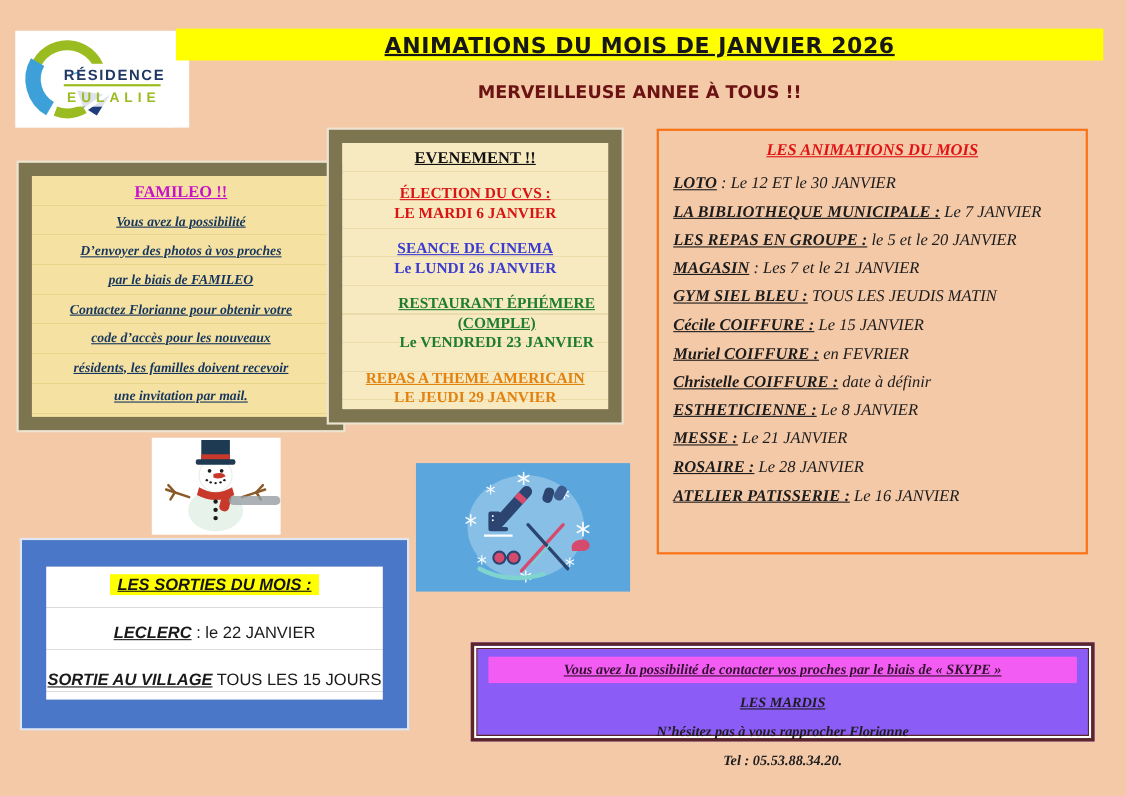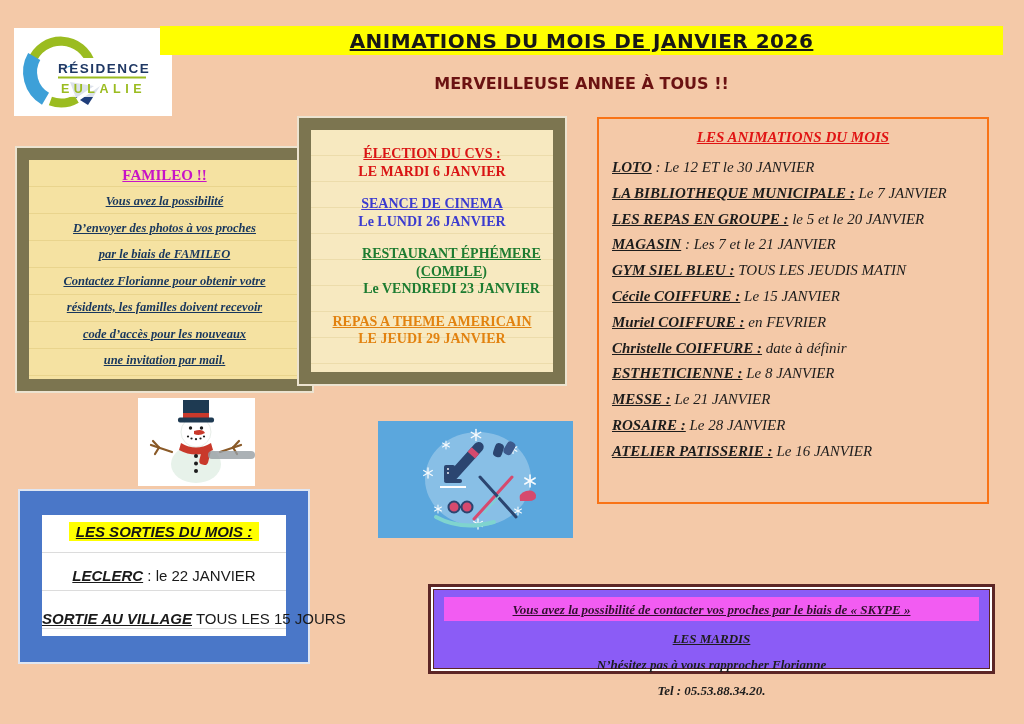--- a/index.html
+++ b/index.html
@@ -46,21 +46,21 @@
   .anim-row{font-family:"Liberation Serif",serif;font-style:italic;font-size:15px;
             color:#1c1c1c;line-height:25.8px;white-space:nowrap;}
   .anim-label{font-weight:bold;text-decoration:underline;}
 
   
   .snow-fig{left:138px;top:398px;width:117px;height:88px;background:#fff;}
   .winter-fig{left:378px;top:421px;width:195px;height:117px;}
   .snow-fig svg,.winter-fig svg,.logo-card svg{display:block;}
 
   
-  .sorties{left:20px;top:491px;width:288px;height:171px;background:#4a77c8;
+  .sorties{left:20px;top:491px;width:350px;height:171px;background:#4a77c8;
            box-shadow:0 0 0 2px #dfe6f2;}
   .sorties-inner{position:absolute;left:22px;right:22px;top:24px;bottom:26px;
                  background:repeating-linear-gradient(to bottom,#ffffff 0 37px,#dcdcdc 37px 38px);}
   .sorties-title-row{margin-top:7px;text-align:center;}
   .sorties-title{display:inline-block;background:#ffff00;padding:1px 7px;
                  font-family:"Liberation Sans",sans-serif;font-weight:bold;font-style:italic;
                  font-size:15px;color:#131313;text-decoration:underline;}
   .sortie-row{margin-top:26px;text-align:center;font-size:15px;color:#1a1a1a;white-space:nowrap;}
   .sortie-label{font-weight:bold;font-style:italic;text-decoration:underline;}
 
@@ -105,29 +105,30 @@
     <div class="fam-list">
 
         <div class="fam-line">Vous avez la possibilité</div>
 
         <div class="fam-line">D’envoyer des photos à vos proches</div>
 
         <div class="fam-line">par le biais de FAMILEO</div>
 
         <div class="fam-line">Contactez Florianne pour obtenir votre</div>
 
+        <div class="fam-line">code d’accès pour les nouveaux</div>
+
         <div class="fam-line">résidents, les familles doivent recevoir</div>
 
-        <div class="fam-line">code d’accès pour les nouveaux</div>
-
         <div class="fam-line">une invitation par mail.</div>
       </div>
   </div>
 
   <div class="abs panel evenement">
+    <div class="ev-title">EVENEMENT !!</div>
     <div>
 
         <div class="event" style="color: rgb(217, 20, 20);">
           <div class="ev-line">ÉLECTION DU CVS :</div>
           <div class="ev-line"></div>
           <div class="ev-date">LE MARDI 6 JANVIER</div>
         </div>
 
         <div class="event" style="color: rgb(59, 59, 207);">
           <div class="ev-line">SEANCE DE CINEMA</div>

